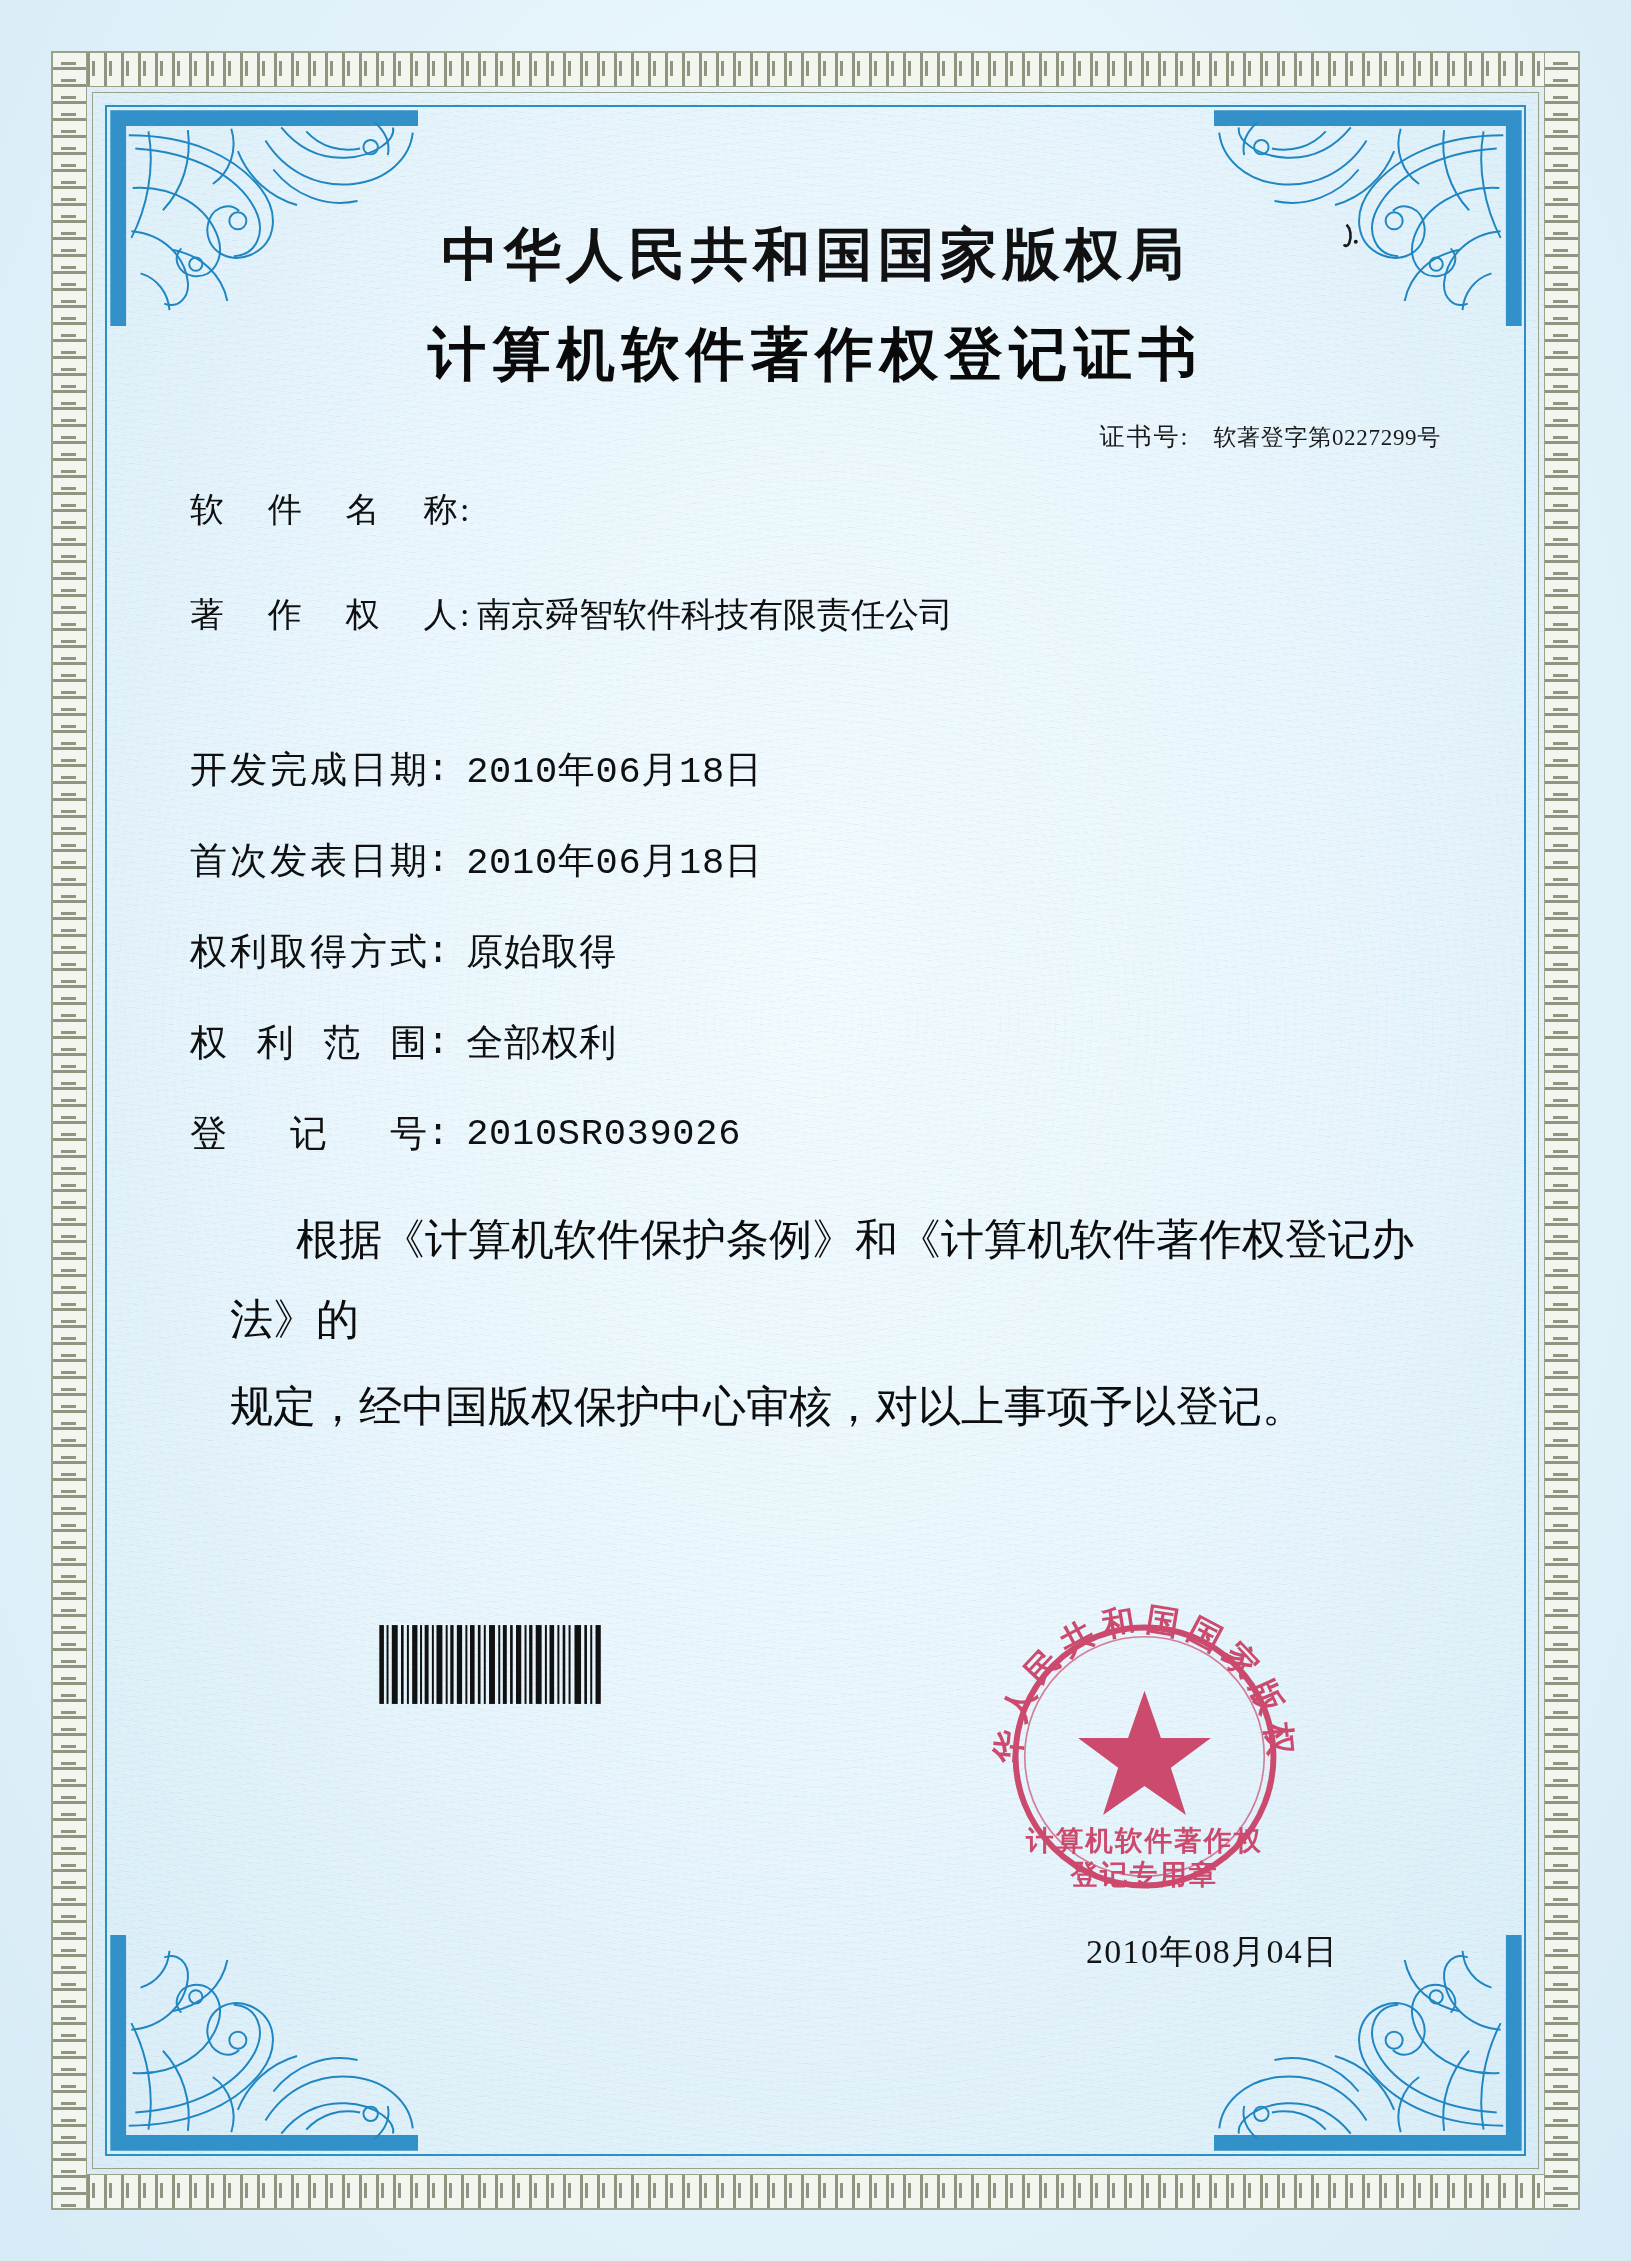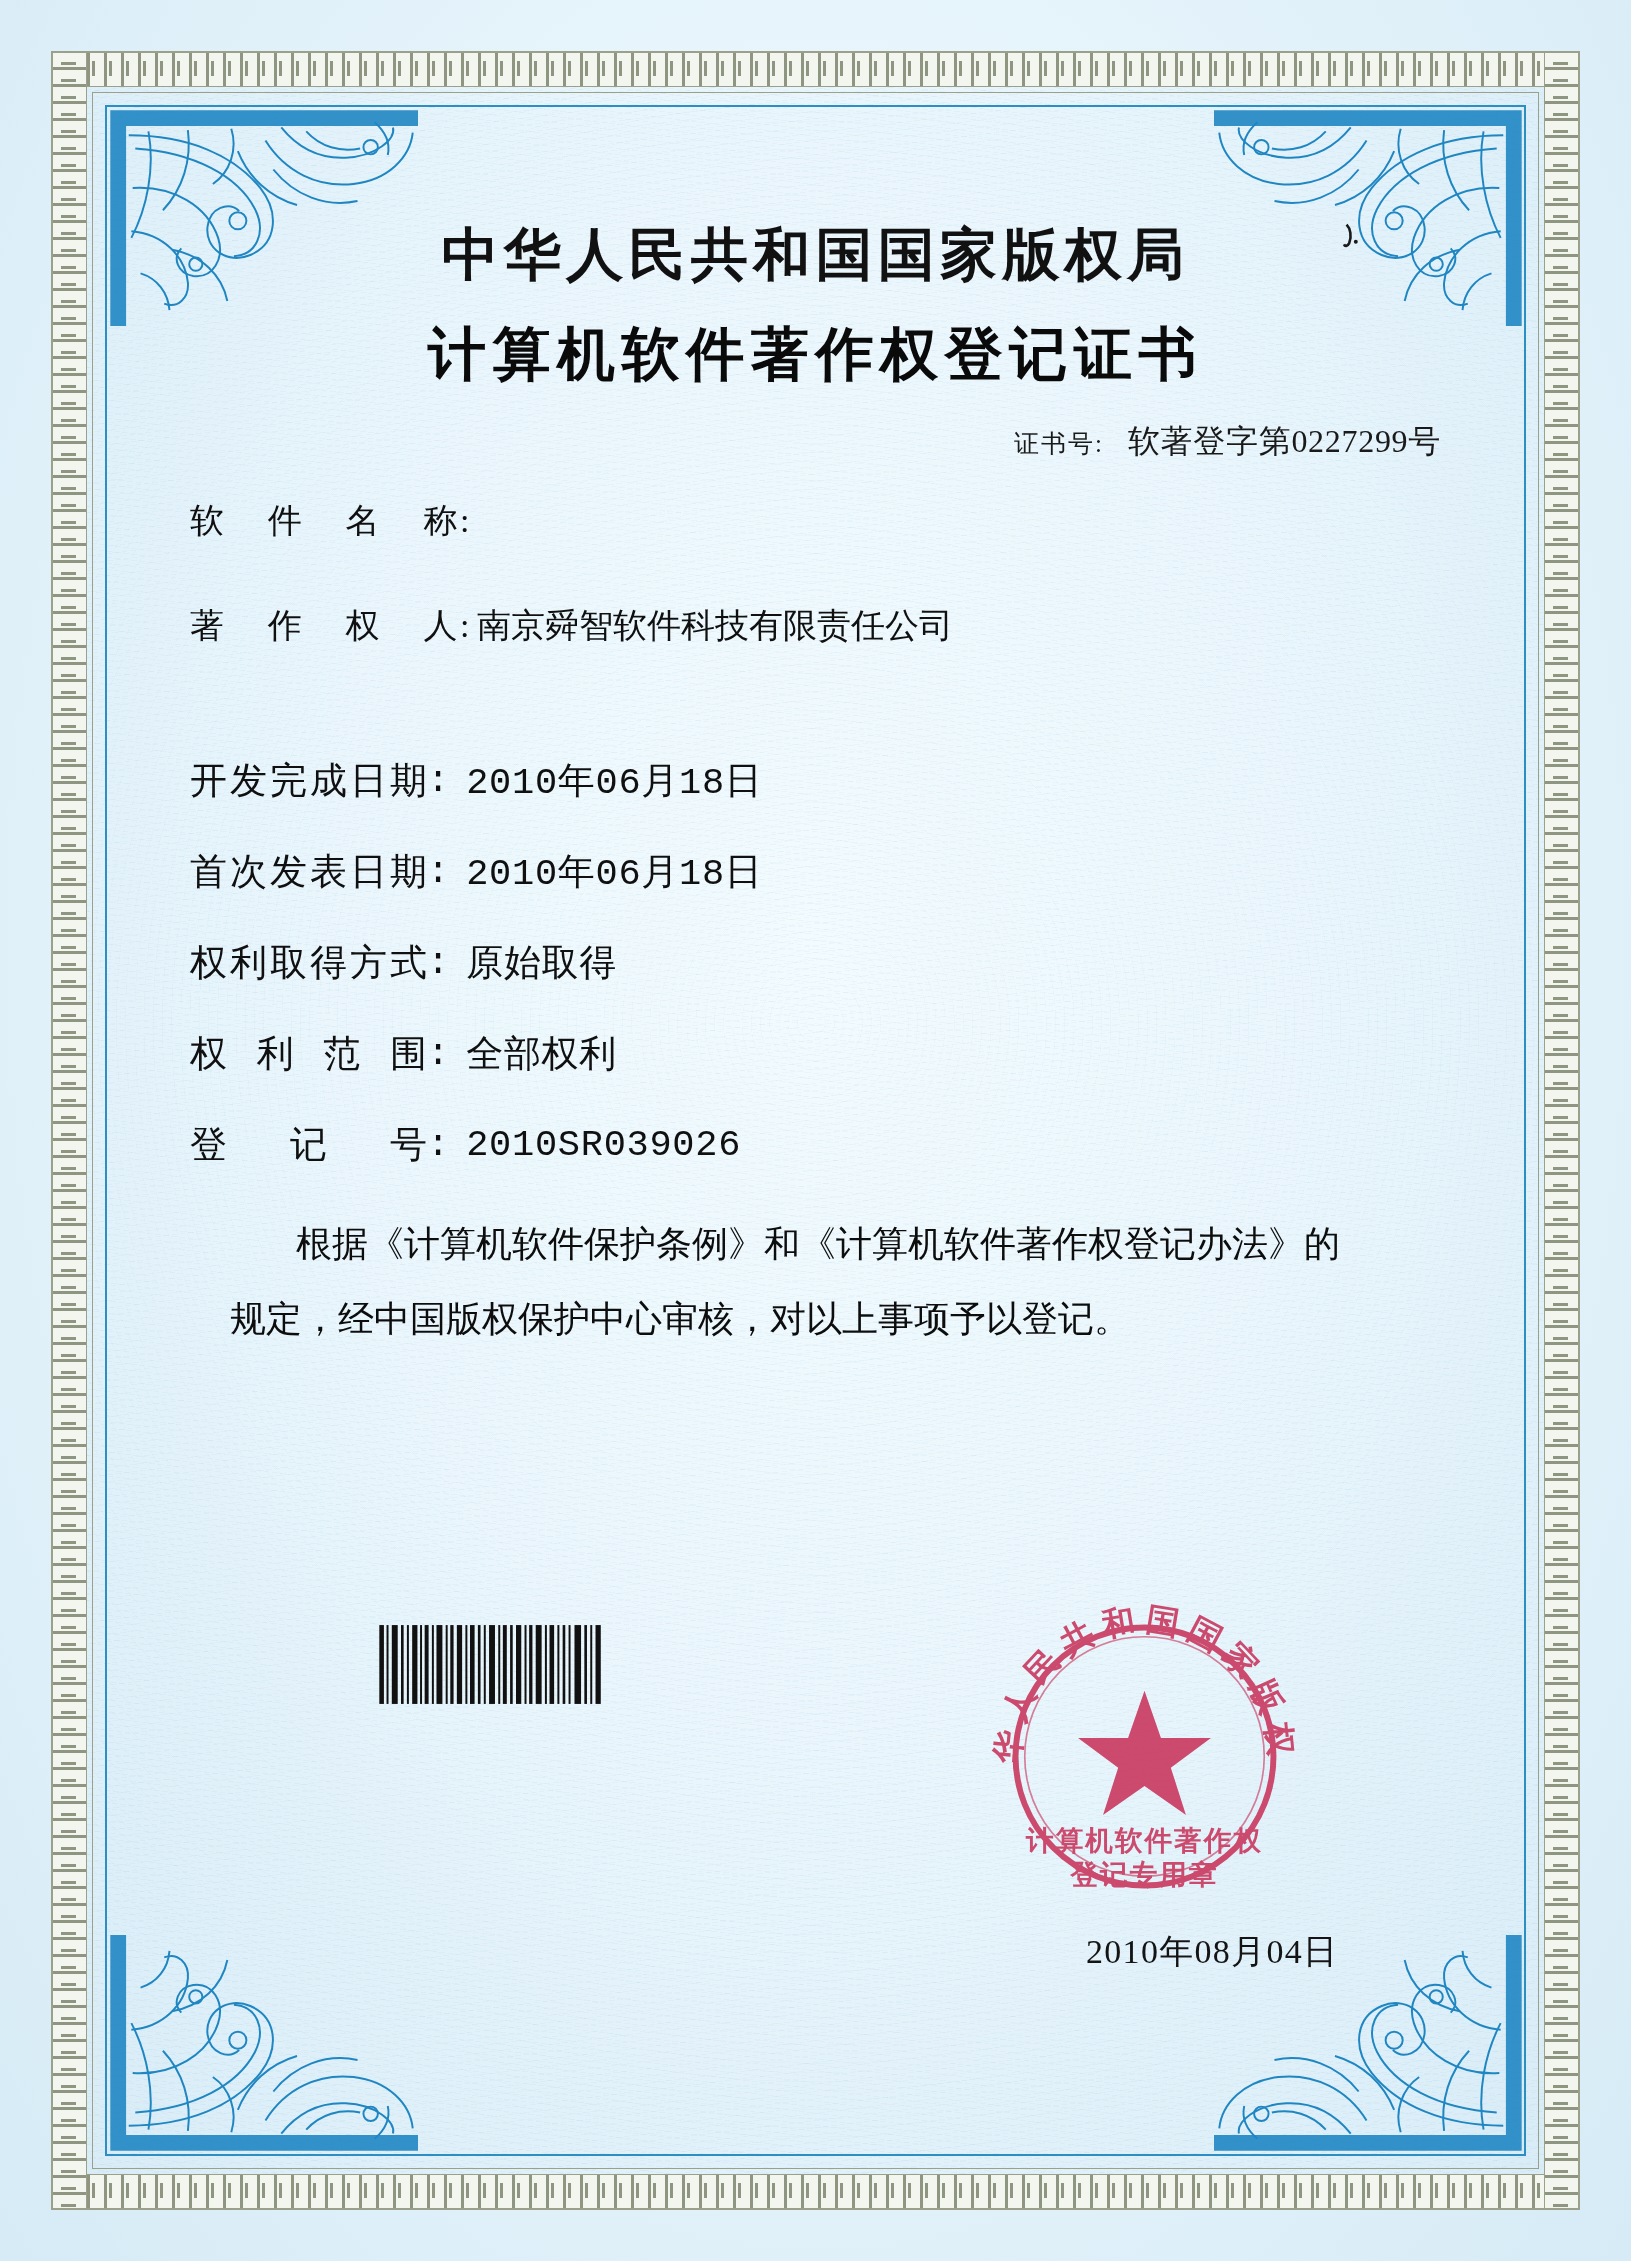--- a/index.html
+++ b/index.html
@@ -146,21 +146,21 @@
 
   .cert-no {
     text-align: right;
     padding-right: 39px;
     font-size: 25px;
     color: #1a1a1a;
     letter-spacing: 0.7px;
     margin-bottom: 32px;
   }
   .cert-no .lab { letter-spacing: 2px; }
-  .cert-no .val { margin-left: 17px; font-size: 32px; }
+  .cert-no .val { margin-left: 17px; font-size: 23px; }
 
   .field-row {
     display: flex;
     align-items: flex-start;
     margin-bottom: 6.6px;
     font-size: 34px;
     color: #101010;
     line-height: 1.45;
   }
   .field-label {
@@ -194,21 +194,21 @@
     padding-left: 39px;
     box-sizing: border-box;
     text-align: justify;
     text-align-last: justify;
     white-space: nowrap;
   }
   .meta-value { margin-left: 17px; letter-spacing: 0.7px; }
 
   .statement {
     margin-top: 36px;
-    font-size: 36px;
+    font-size: 43px;
     line-height: 1.85;
     color: #0d0d0d;
     padding-left: 79px;
     padding-right: 26px;
   }
   .statement p { margin: 0 0 8px 0; }
   .statement .indent { text-indent: 66px; }
 
   
   .barcode {

